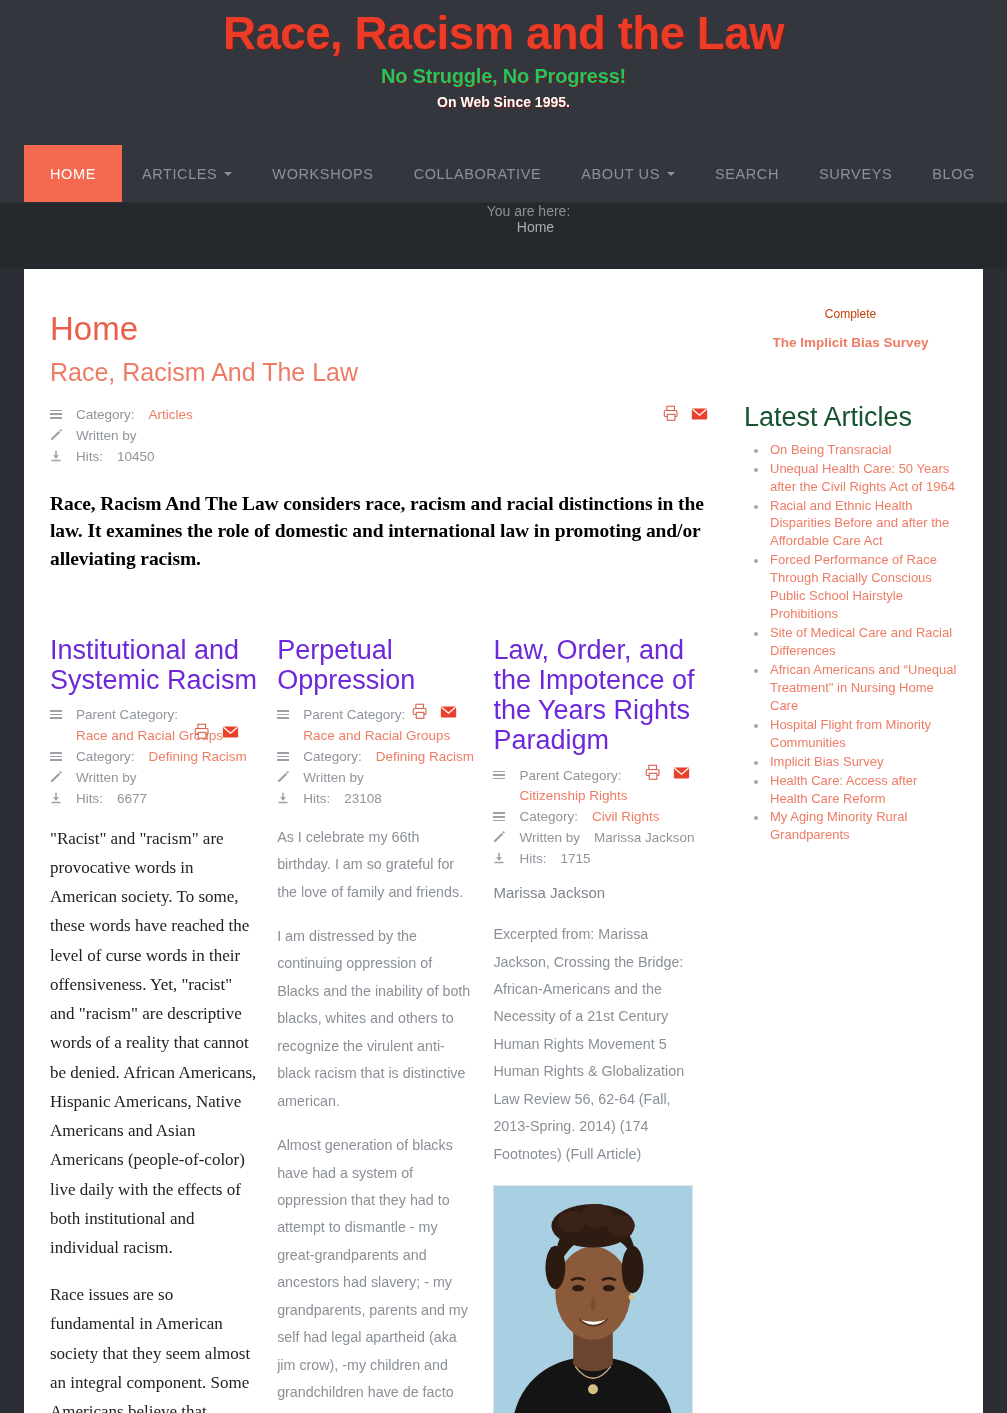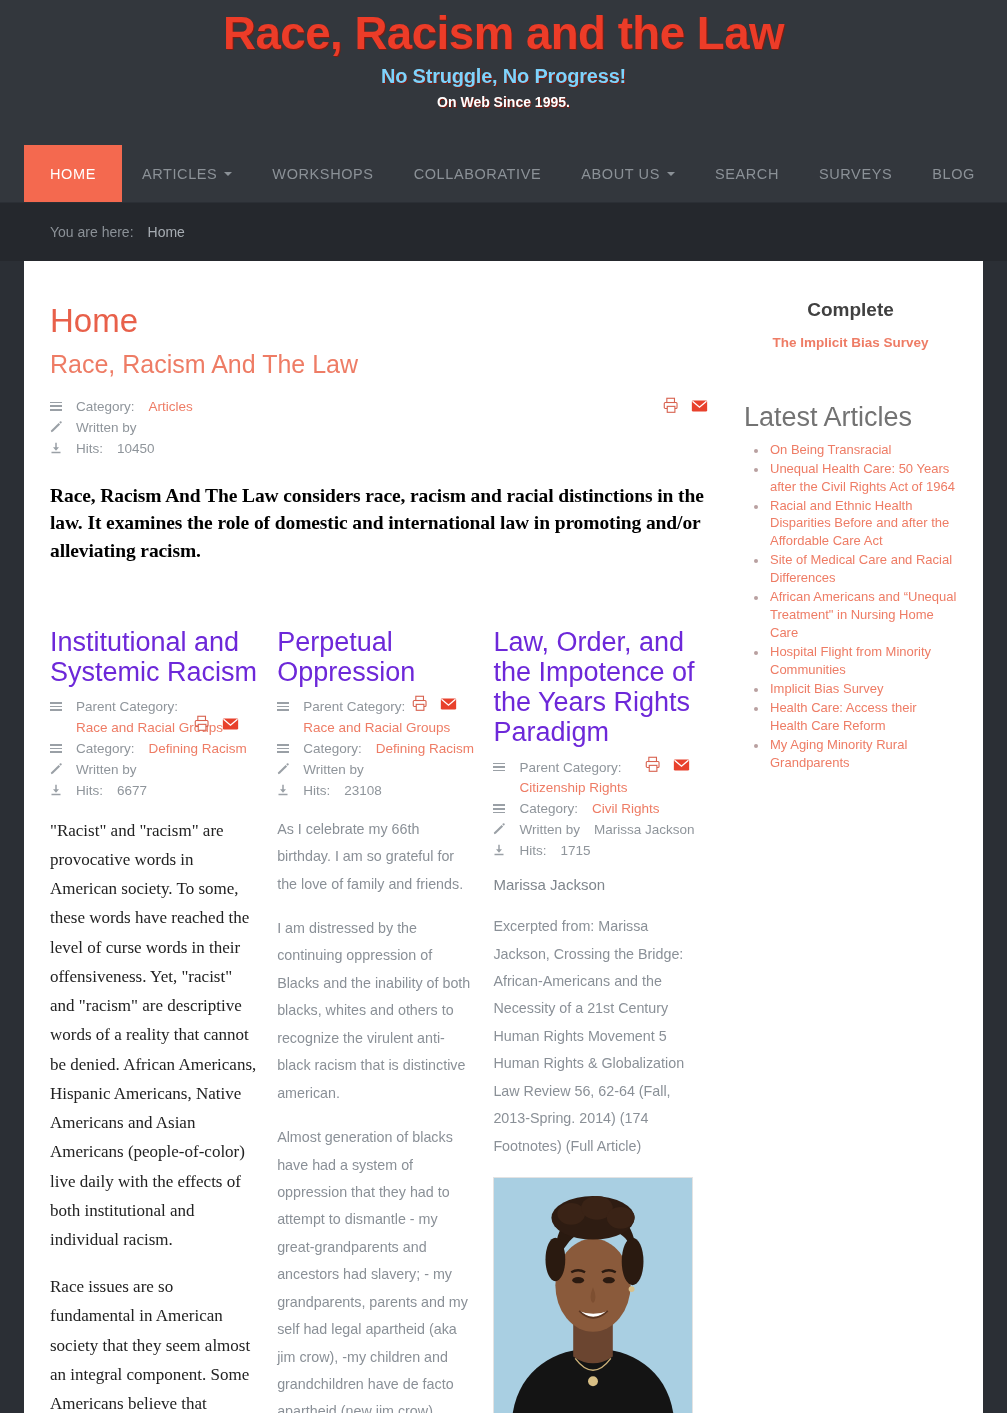--- a/index.html
+++ b/index.html
@@ -23,21 +23,21 @@
     font-family: "Liberation Sans", sans-serif;
     font-weight: bold;
     font-size: 47px;
     letter-spacing: -0.5px;
     line-height: 1.08;
     text-shadow: 1px 1px 0 #7d1a10;
     font-stretch: condensed;
     transform: scaleX(0.97);
   }
   .logo-sub {
-    color: #7dd3fc;
+    color: #22c55e;
     font-weight: bold;
     font-size: 20px;
     margin-top: 6px;
     letter-spacing: -0.2px;
     text-shadow: 1px 1px 0 #7d1a10;
   }
   .logo-sub2 {
     color: #ffffff;
     font-weight: bold;
     font-size: 14px;
@@ -76,25 +76,26 @@
     margin-left: 7px;
     width: 0; height: 0;
     border-left: 4px solid transparent;
     border-right: 4px solid transparent;
     border-top: 4px solid #8b9197;
   }
 
   
   .breadcrumb-bar {
     width: 1007px;
-    height: 58px;
+    height: 66px;
     background: #25282d;
     display: flex;
     align-items: center;
     padding-left: 50px;
+    flex-direction: column;
   }
   .bc-label { color: #8b9197; font-size: 14px; }
   .bc-item { color: #a7adb3; font-size: 14px; margin-left: 14px; }
 
   
   .page-wrap {
     width: 1007px;
     background: #2b2f35;
     padding: 0 24px 0 24px;
   }
@@ -202,24 +203,24 @@
     width: 200px; height: 245px;
     margin-top: 16px;
     border: 1px solid #e3e3e3;
     background: #a8cfe0;
     position: relative;
     overflow: hidden;
   }
 
   
   .survey-block { text-align: center; margin-bottom: 52px; }
-  .survey-top { color: #404040; font-size: 19px; font-weight: bold; margin-bottom: 12px; }
+  .survey-top { color: #c2410c; font-size: 12px; font-weight: normal; margin-bottom: 12px; }
   .survey-link { color: #ee7c65; font-size: 13.5px; font-weight: bold; text-decoration: none; }
   h3.side-title {
-    color: #737373;
+    color: #14532d;
     font-size: 27px;
     font-weight: normal;
     margin-bottom: 8px;
     line-height: 1.1;
   }
   ul.latest { list-style: none; padding-left: 10px; }
   ul.latest li {
     position: relative;
     padding-left: 16px;
     margin-bottom: 1px;
@@ -557,23 +558,24 @@
     <div class="survey-block">
       <div class="survey-top">Complete</div>
       <a href="#" class="survey-link">The Implicit Bias Survey</a>
     </div>
 
     <h3 class="side-title">Latest Articles</h3>
     <ul class="latest">
       <li><a href="#">On Being Transracial</a></li>
       <li><a href="#">Unequal Health Care: 50 Years after the Civil Rights Act of 1964</a></li>
       <li><a href="#">Racial and Ethnic Health Disparities Before and after the Affordable Care Act</a></li>
+      <li><a href="#">Forced Performance of Race Through Racially Conscious Public School Hairstyle Prohibitions</a></li>
       <li><a href="#">Site of Medical Care and Racial Differences</a></li>
       <li><a href="#">African Americans and “Unequal Treatment" in Nursing Home Care</a></li>
       <li><a href="#">Hospital Flight from Minority Communities</a></li>
       <li><a href="#">Implicit Bias Survey</a></li>
-      <li><a href="#">Health Care: Access their Health Care Reform</a></li>
+      <li><a href="#">Health Care: Access after Health Care Reform</a></li>
       <li><a href="#">My Aging Minority Rural Grandparents</a></li>
     </ul>
   </div>
 
 </div>
 </div>
 
 </body></html>

